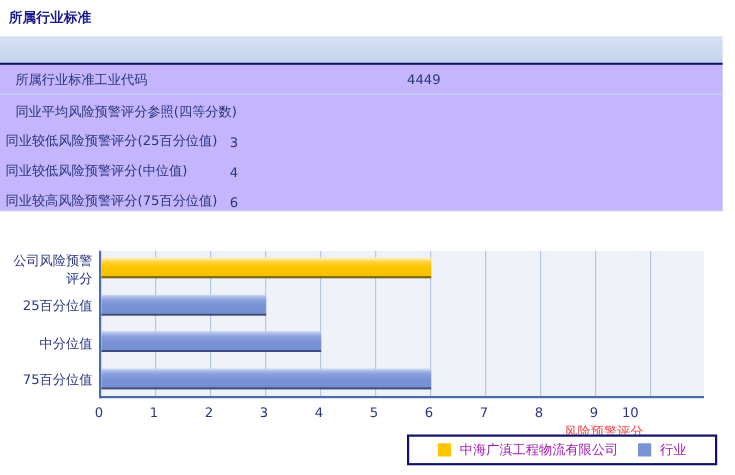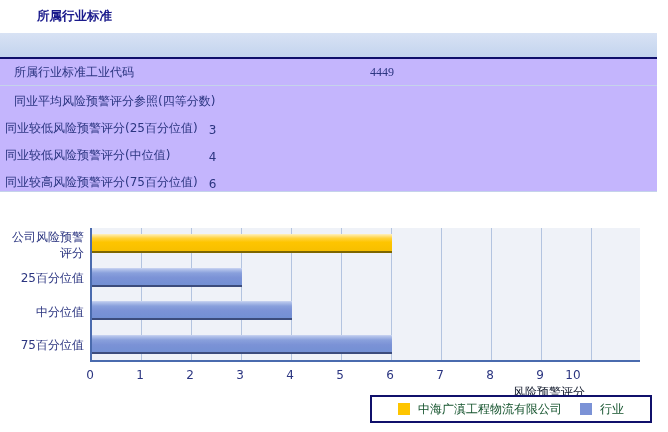--- a/index.html
+++ b/index.html
@@ -6,36 +6,36 @@
   html,body { background:#ffffff; }
   body {
     font-family:"DejaVu Sans","Liberation Sans",sans-serif;
     font-size:12px; color:#2b3580;
   }
   .page { position:relative; width:668px; height:432px; background:#ffffff; overflow:hidden; }
 
   .section-title {
     position:absolute; left:8px; font-weight:bold; font-size:12.5px; color:#1a1a8c;
   }
-  #title1 { top:8px;margin-left:29px; }
+  #title1 { top:8px; }
   #title2 { top:201px; }
 
   
   .itable { position:absolute; top:33px; left:0; width:657px; }
   .thead {
     height:26px;
     background:linear-gradient(to bottom,#d8e2f4,#c3d4ee);
     border-bottom:2px solid #10106b;
   }
   .trow {
     display:flex; align-items:center; min-height:27px;
     background:#c4b5fd; border-bottom:1px solid #c5d3ea;
   }
   .tlabel { width:370px; padding-left:14px; }
-  .tvalue { flex:1;font-family:Liberation Serif, serif; }
+  .tvalue { flex:1; }
   .trow.tall { align-items:flex-start;flex-direction:column; }
   .tall .tlabel { padding-top:7px; }
   .subcol { flex:1; }
   .subrow { display:flex; align-items:flex-end; height:27px; padding-right:22px; }
   .sublabel { flex:1; padding-left:5px; }
   .subvalue { width:30px; text-align:center; }
 
   
   .chart { position:absolute; top:228px; left:0; width:668px; height:204px; }
   .plot {
@@ -59,29 +59,29 @@
   .bar.industry {
     background:linear-gradient(to bottom,#b7c6ec 0%,#89a0dc 25%,#7b92d6 55%,#7390d4 100%);
     border-top:1px solid #c3cfef;
     border-bottom:2px solid #3c4c7c;
   }
   .ylabel {
     position:absolute; left:0; width:84px; text-align:right; color:#2b3580;
     display:flex; align-items:center; justify-content:flex-end; line-height:1.35;
   }
   .xtick { position:absolute; top:140px; transform:translateX(-50%); color:#2b3580; }
-  .xaxis-label { position:absolute; left:435px; top:156px; width:150px; text-align:right; color:#0f172a; }
+  .xaxis-label { position:absolute; left:435px; top:156px; width:150px; text-align:right; color:#ef4444; }
 
   .legend {
     position:absolute; left:370px; top:167px; width:282px; height:28px;
     background:#ffffff; border:2px solid #10106b;
     display:flex; align-items:center; justify-content:center;
   }
   .swatch { width:12px; height:12px; display:inline-block; margin:0 8px 0 0; }
-  .legend-label { color:#14532d; }
+  .legend-label { color:#a21caf; }
   .legend-gap { width:18px; }
 </style>
 </head>
 <body>
 
 <div class="page">
 
   <div class="section-title" id="title1">所属行业标准</div>
 
   <div class="itable">

